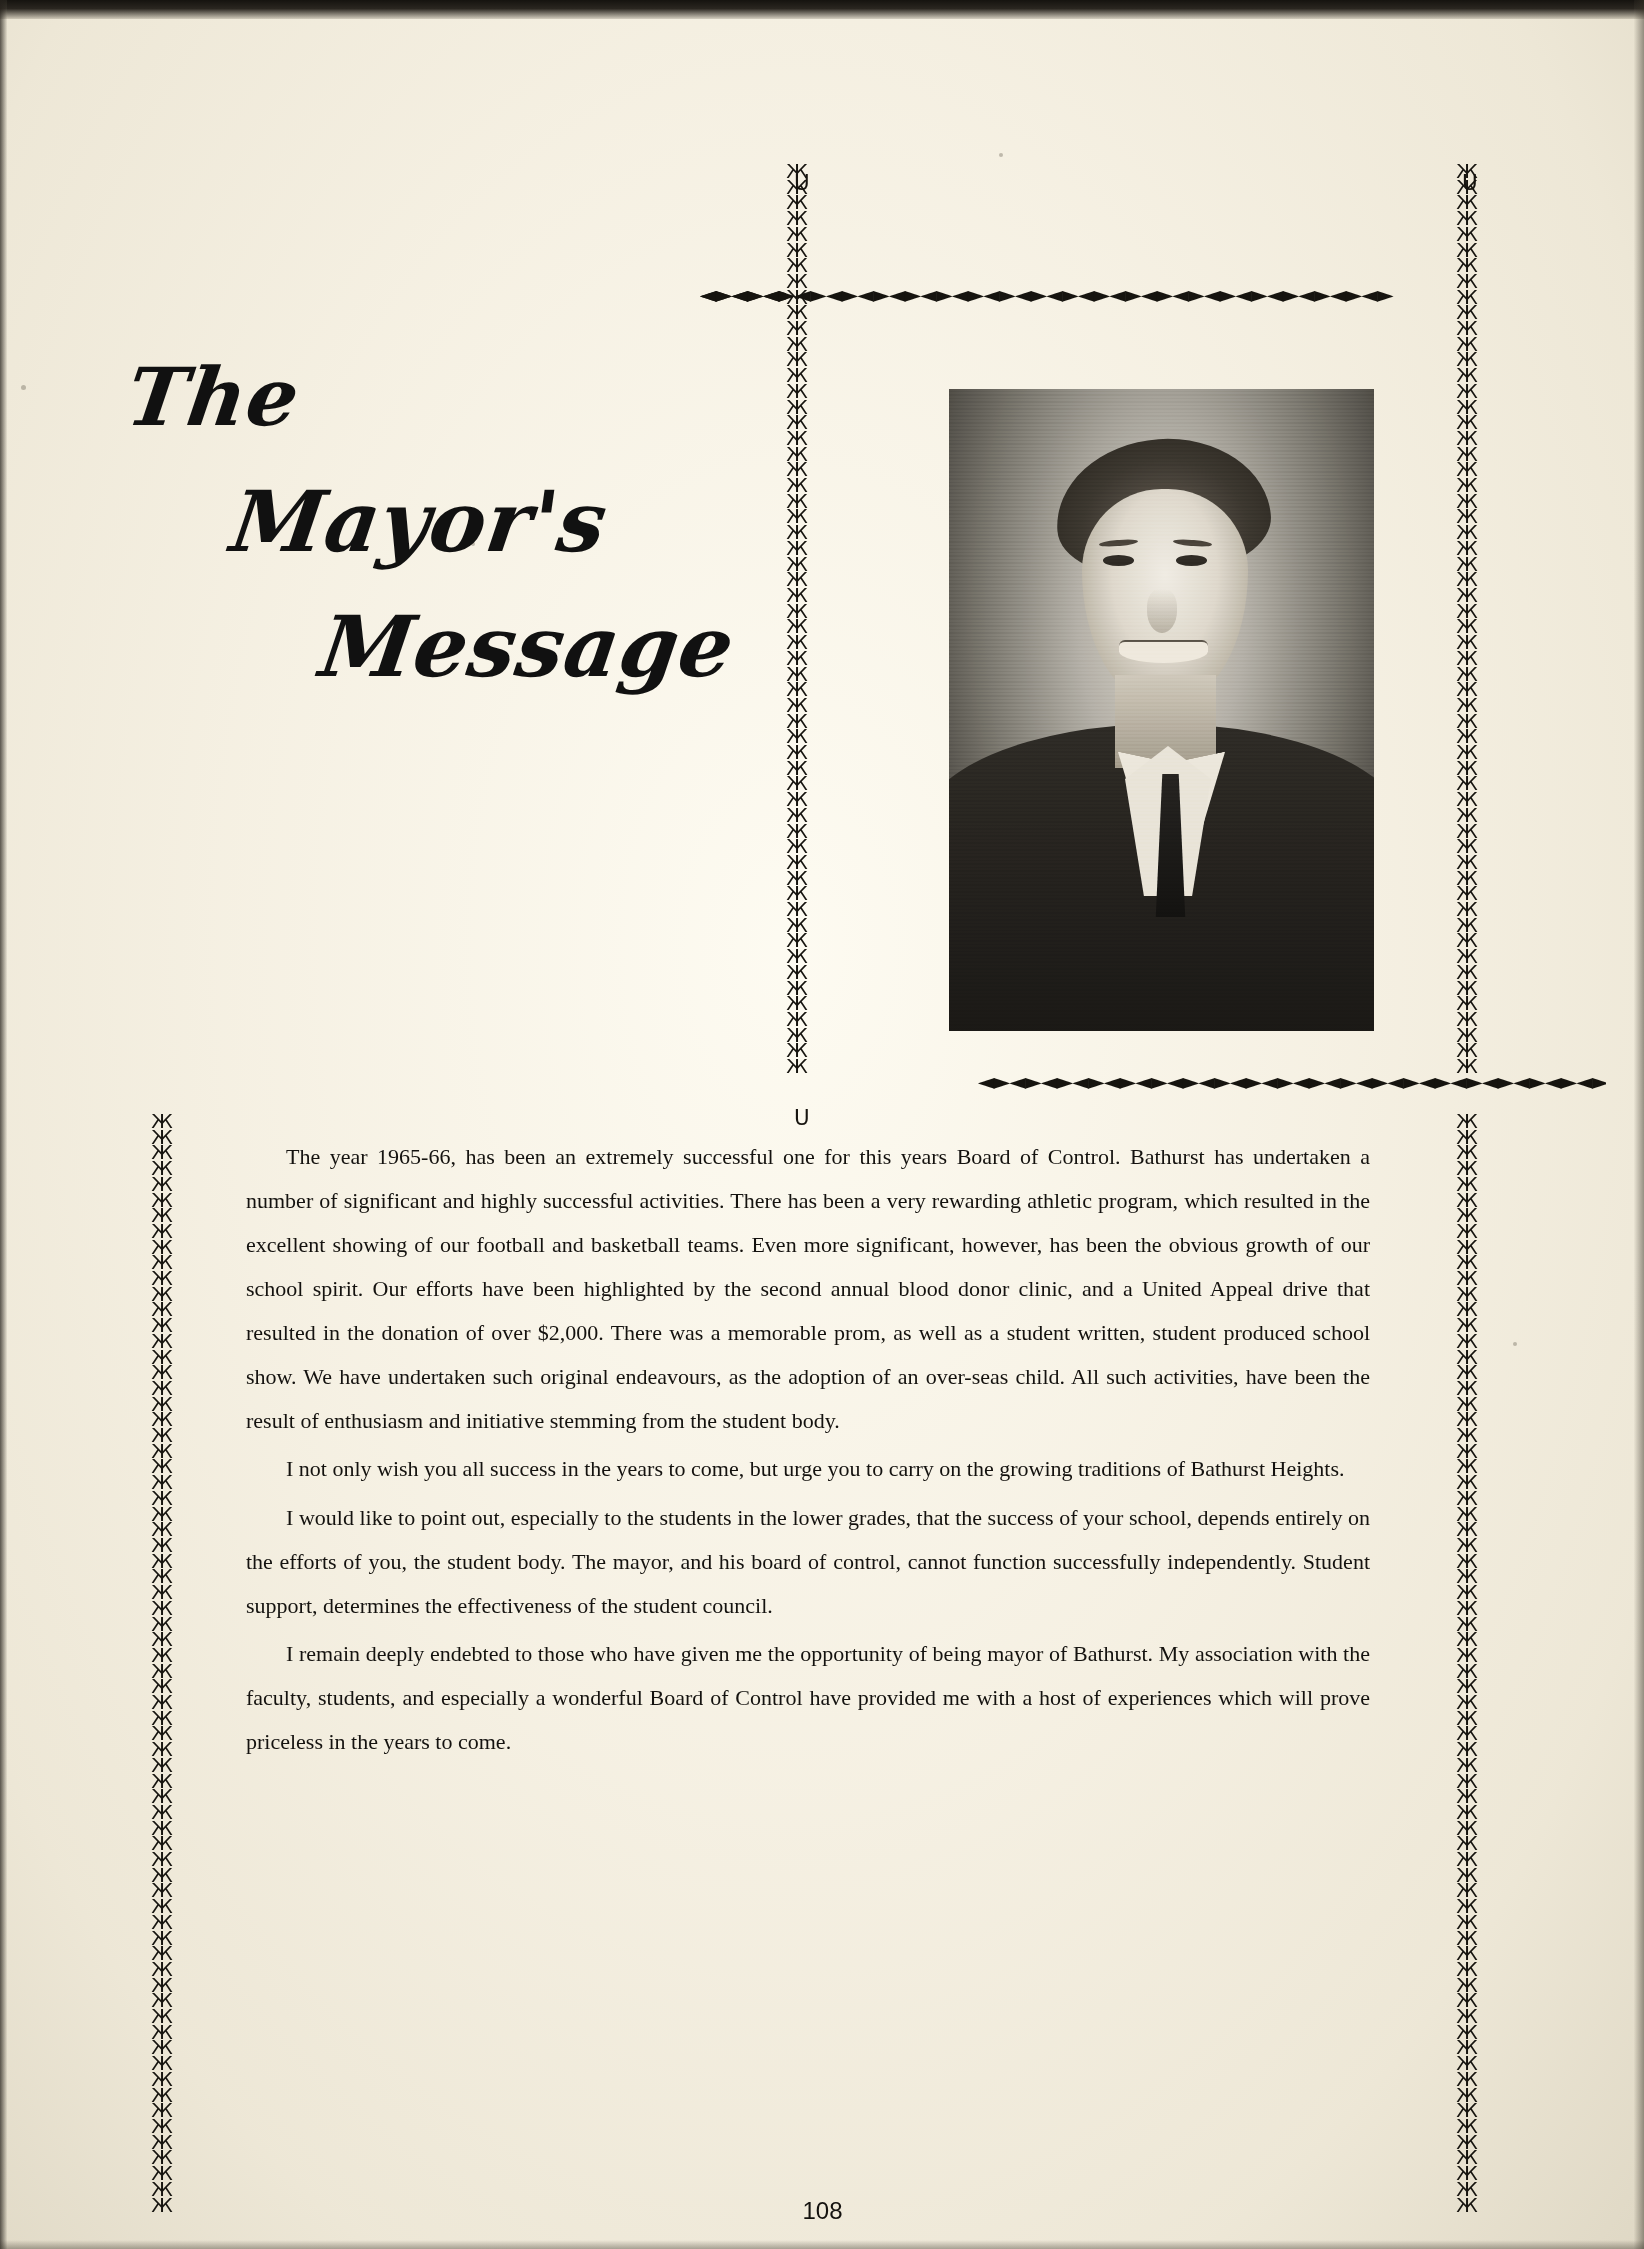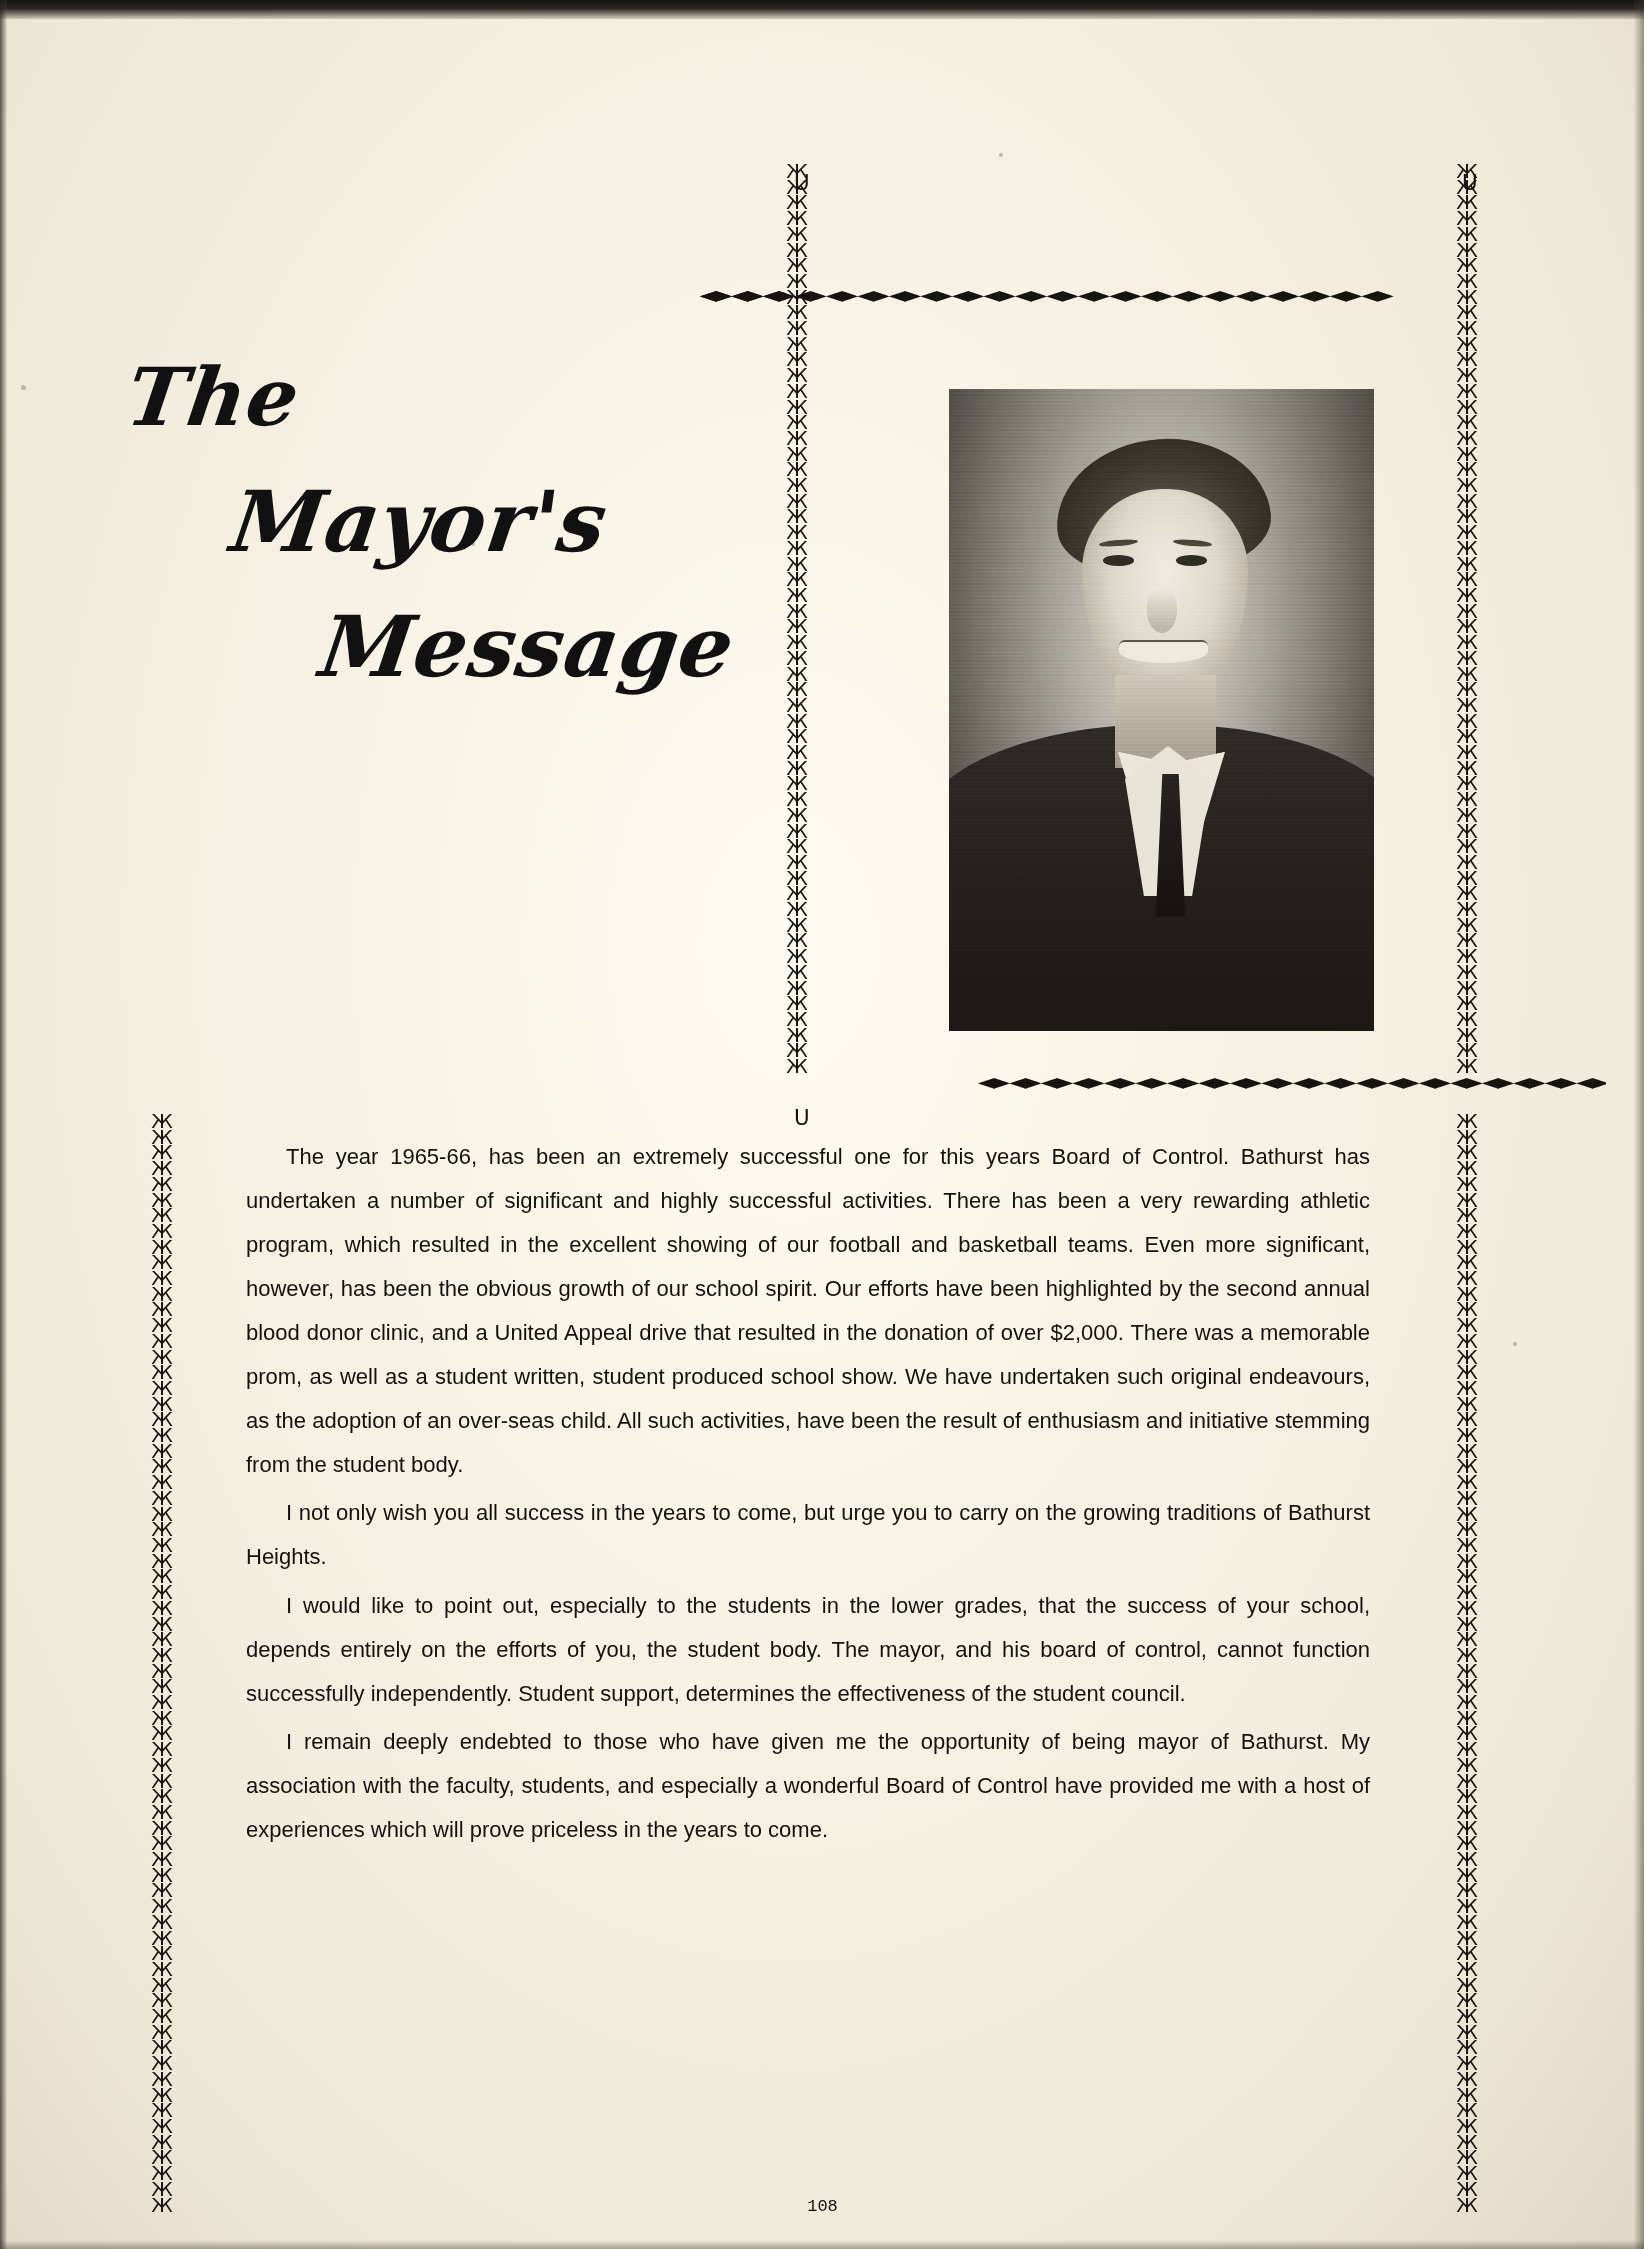--- a/index.html
+++ b/index.html
@@ -238,37 +238,37 @@
     font-size: 21.4px;
     color: #16140f;
   }
 
   
   .body-text {
     position: absolute;
     left: 246px;
     top: 1135px;
     width: 1124px;
-    font-family: Liberation Sans, sans-serif;
+    font-family: Liberation Serif, serif;
     font-size: 22px;
     line-height: 44px;
     color: #14120f;
     text-align: justify;
   }
   .body-text p {
     margin: 0 0 4.3px 0;
     text-indent: 40px;
   }
   .page-number {
     position: absolute;
     left: 0; right: 0;
     top: 2197px;
     text-align: center;
-    font-family: Liberation Mono, monospace;
-    font-size: 17px;
+    font-family: Liberation Sans, sans-serif;
+    font-size: 24px;
     color: #14120f;
   }
   .speck {
     position: absolute;
     background: rgba(90,84,70,0.35);
     border-radius: 50%;
   }
 </style>
 </head>
 <body>

